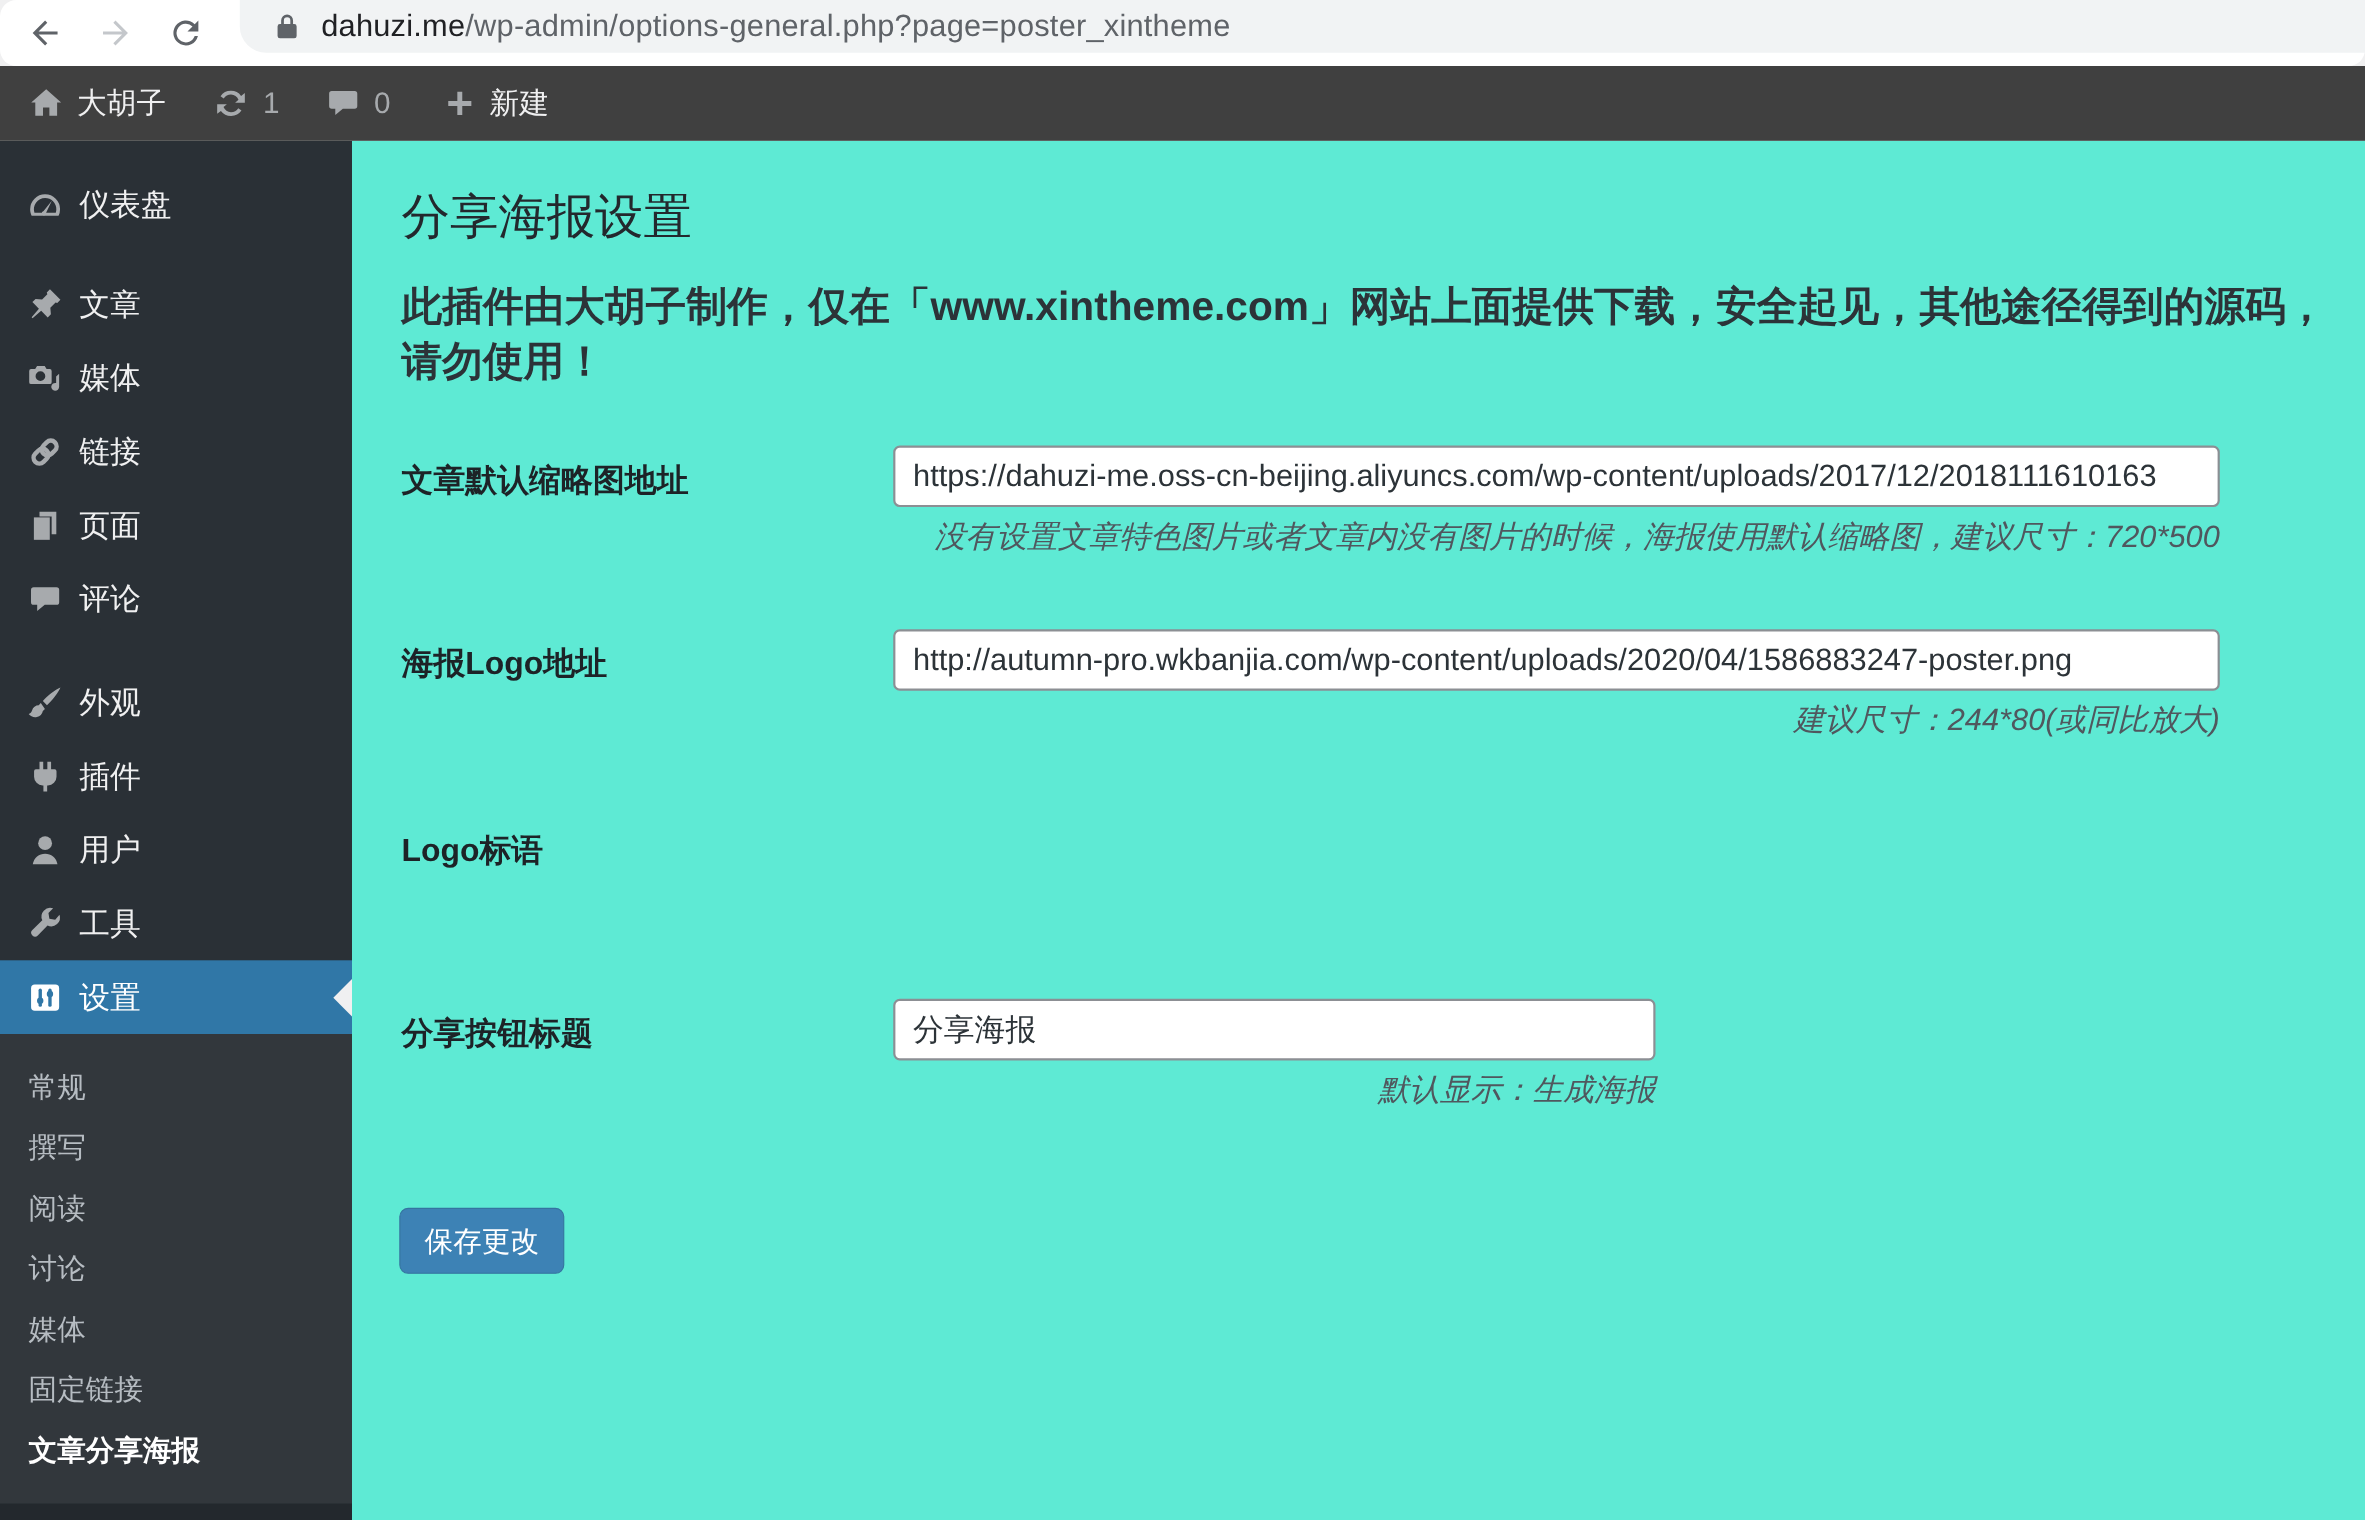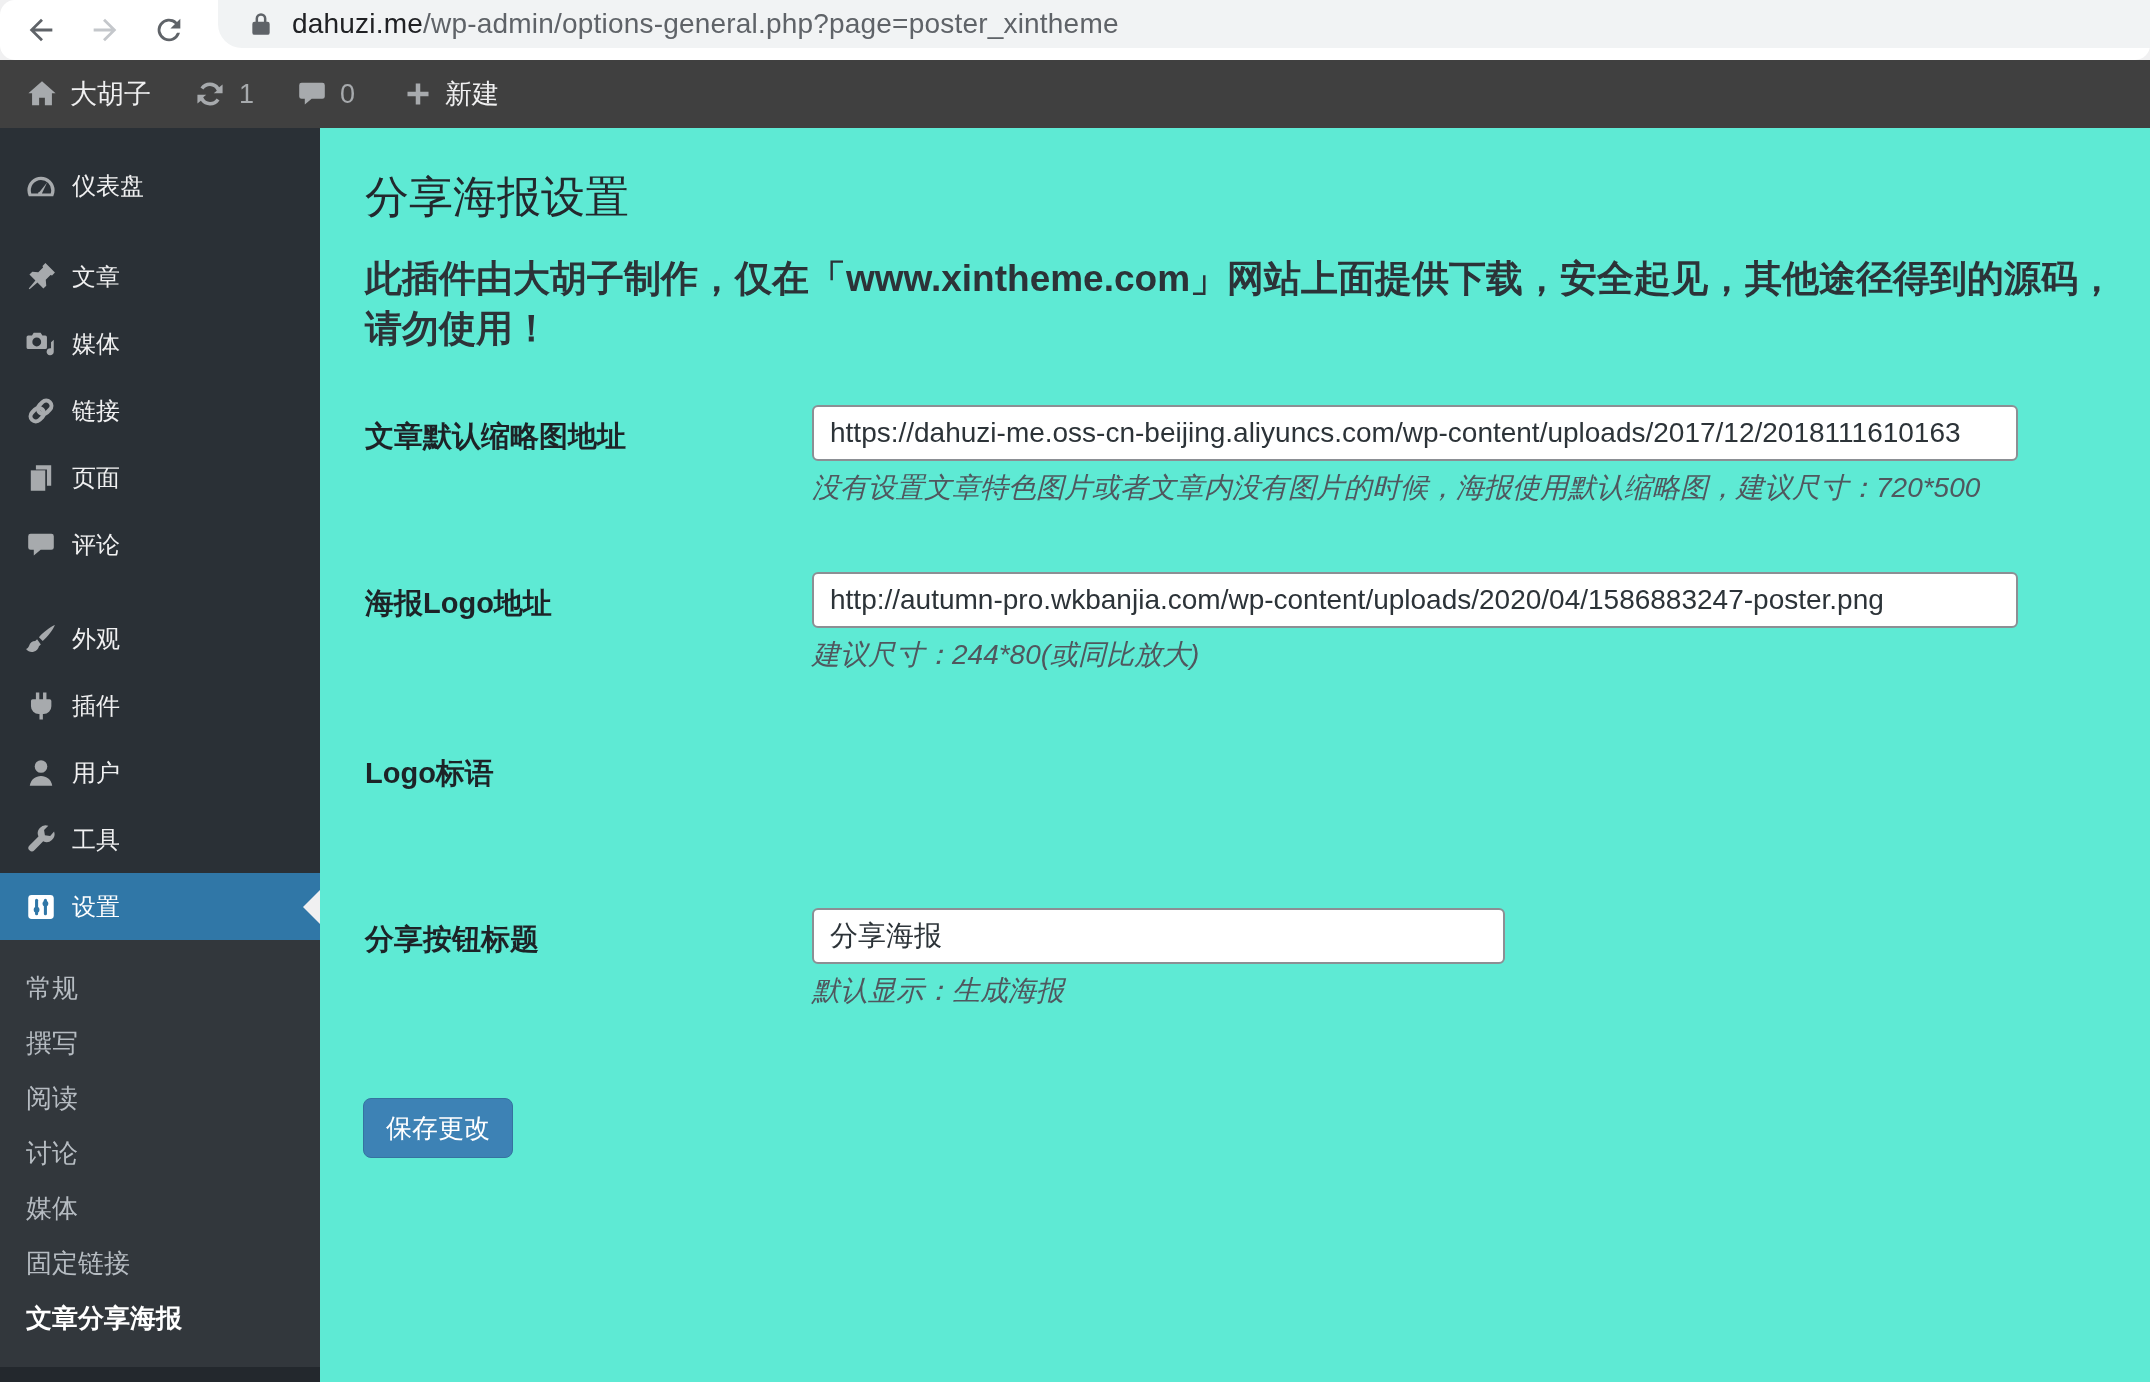--- a/index.html
+++ b/index.html
@@ -24,21 +24,21 @@
   .ab-icon { display:flex; align-items:center; color:#a7aaad; }
   .ab-text { font-size:27px; color:#f0f0f1; margin-left:12px; }
   .ab-count { font-size:27px; color:#a7aaad; margin-left:12px; }
 
   
   .sidebar { position:absolute; left:0; top:128px; width:320px; height:1254px; background:#2a3036; }
   .menu { padding-top:24px; }
   .menu-item { position:relative; height:67px; display:flex; align-items:center; cursor:pointer; }
   .menu-item .mi-icon { position:absolute; left:24px; width:34px; height:34px; color:#a7aaad;
                         display:flex; align-items:center; justify-content:center; }
-  .menu-item .mi-label { position:absolute; left:72px; font-size:24px; color:#f0f0f1; }
+  .menu-item .mi-label { position:absolute; left:72px; font-size:28px; color:#f0f0f1; }
   .menu-gap { height:24px; }
   .menu-gap2 { height:27px; }
   .menu-item.current { background:#3077a7; }
   .menu-item.current .mi-icon { color:#ffffff; }
   .menu-item.current .mi-label { color:#ffffff; }
   .menu-item.current::after { content:""; position:absolute; right:0; top:50%; transform:translateY(-50%);
                               width:0; height:0; border:17px solid transparent; border-right:17px solid #f0f0f1;
                               border-left:none; }
   .submenu { background:#32373c; padding:21px 0; }
   .sub-item { height:55px; display:flex; align-items:center; padding-left:26px; font-size:26px;
@@ -46,21 +46,21 @@
   .sub-item.current { color:#ffffff; font-weight:bold; }
   .sidebar-foot { position:absolute; left:0; bottom:0; width:320px; height:15px; background:#23282d; }
 
   
   .content { position:absolute; left:320px; top:128px; width:1830px; height:1254px; background:#5eead4; }
   .page-title { position:absolute; left:45px; top:40px; font-size:44px; font-weight:400; color:#23282d; }
   .page-desc { position:absolute; left:45px; top:126px; font-size:37px; font-weight:bold; color:#2c3338; }
 
   .form-row { position:absolute; left:45px; display:flex; }
   .f-label { width:447px; font-size:29px; font-weight:bold; color:#1d2327; padding-top:12px; }
-  .f-field { display:flex; flex-direction:column; }
+  .f-field { display:flex; flex-direction:column;align-items:flex-end; }
   .f-input { height:56px; background:#ffffff; border:2px solid #8c8f94; border-radius:6px;
              font-size:28px; color:#2c3338; padding:0 16px; outline:none;
              font-family:"Liberation Sans","DejaVu Sans",sans-serif; }
   .f-input.wide { width:1206px; }
   .f-input.narrow { width:693px; }
   .f-help { margin-top:8px; font-size:28px; color:#50575e;font-style:italic; }
 
   .save-btn { position:absolute; left:43px; top:970px; width:150px; height:60px; background:#3d82b5;
               border:1px solid #35739f; border-radius:8px; color:#ffffff; font-size:26px; cursor:pointer;
               font-family:"Liberation Sans","DejaVu Sans",sans-serif; }

